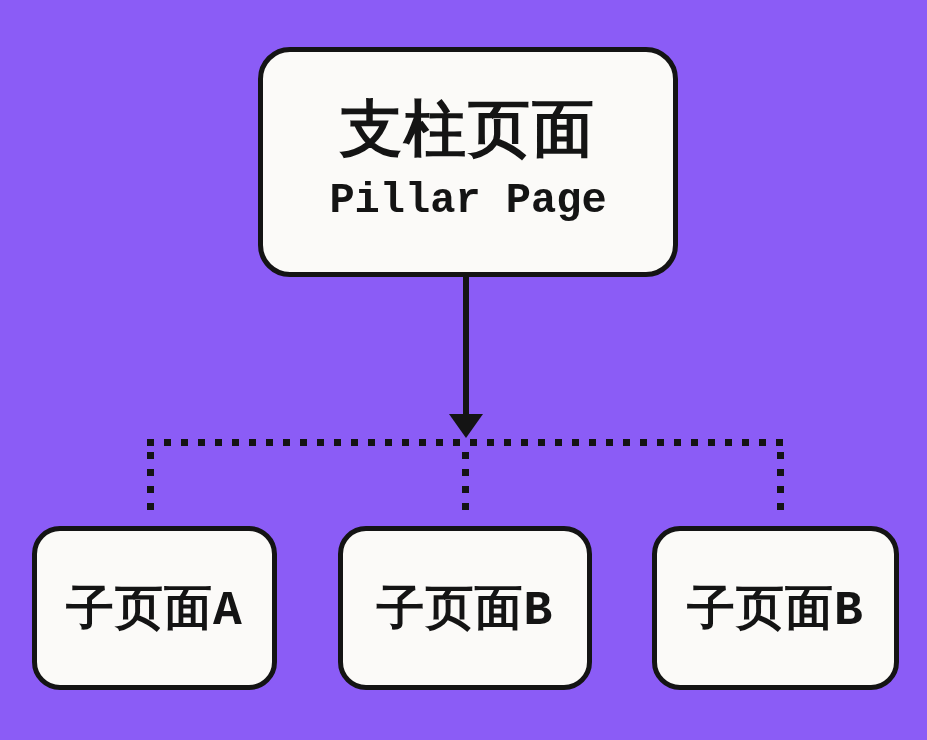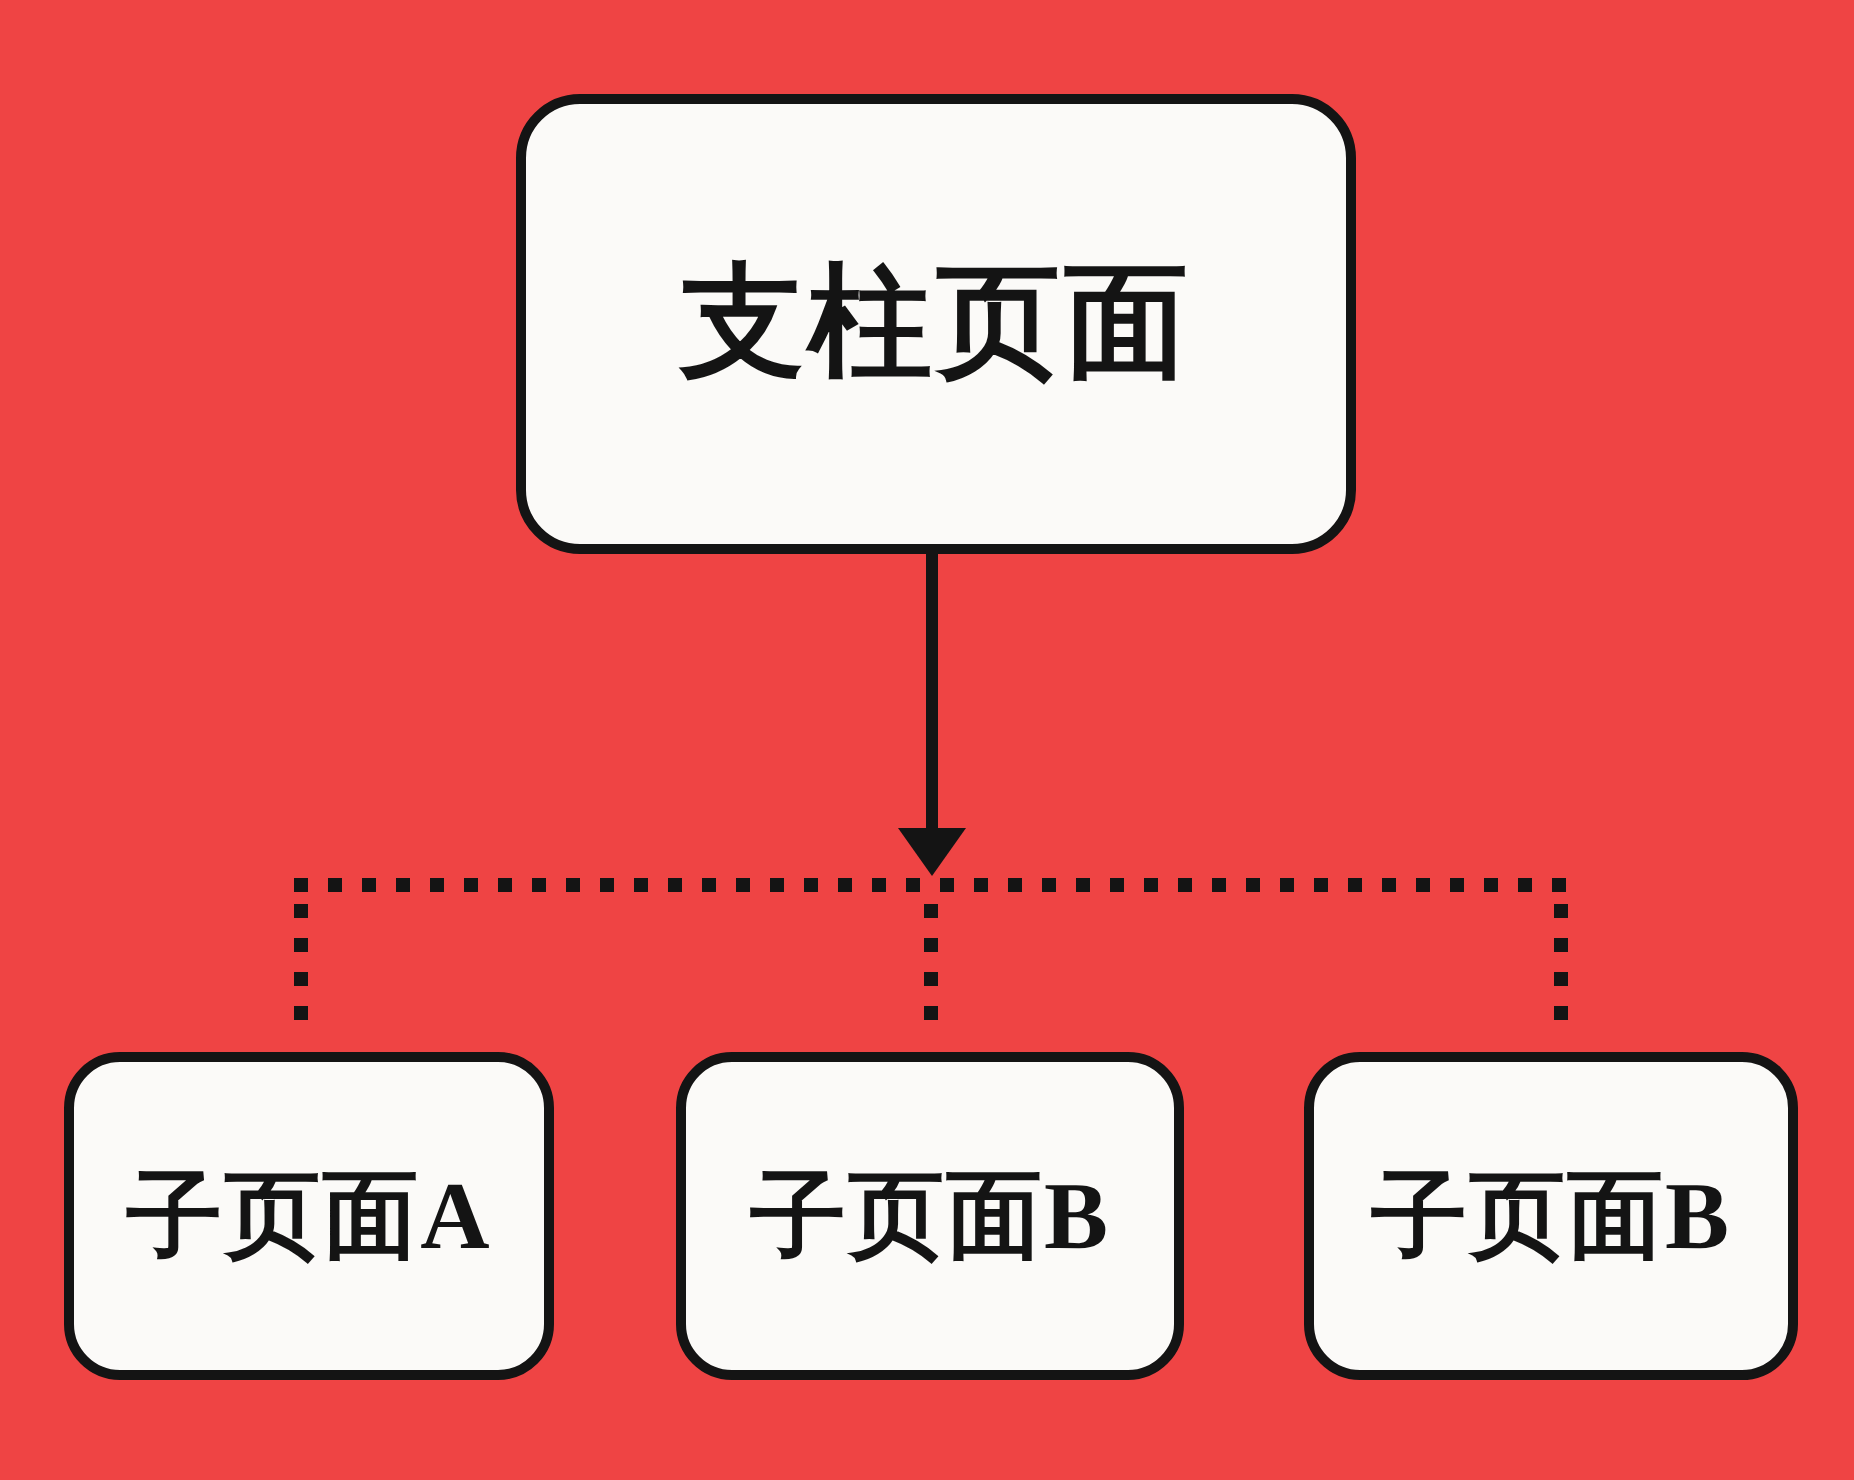--- a/index.html
+++ b/index.html
@@ -3,22 +3,22 @@
 <meta charset="utf-8">
 <style>
   html, body {
     margin: 0;
     padding: 0;
   }
   .canvas {
     position: relative;
     width: 927px;
     height: 740px;
-    background: #ef4444;
-    font-family: Liberation Serif, serif;
+    background: #8b5cf6;
+    font-family: Liberation Mono, monospace;
     color: #141414;
     overflow: hidden;
   }
   .node {
     position: absolute;
     box-sizing: border-box;
     background: #fbfaf8;
     border: 5px solid #141414;
     display: flex;
     flex-direction: column;
@@ -95,20 +95,21 @@
     letter-spacing: 1px;
   }
 </style>
 </head>
 <body>
 
 <div class="canvas">
 
   <div class="node pillar">
     <div class="pillar-zh">支柱页面</div>
+    <div class="pillar-en">Pillar Page</div>
   </div>
 
   <div class="arrow-shaft"></div>
   <div class="arrow-head"></div>
 
   <div class="dotted-h"></div>
   <div class="dotted-v v-a"></div>
   <div class="dotted-v v-b"></div>
   <div class="dotted-v v-c"></div>
 

